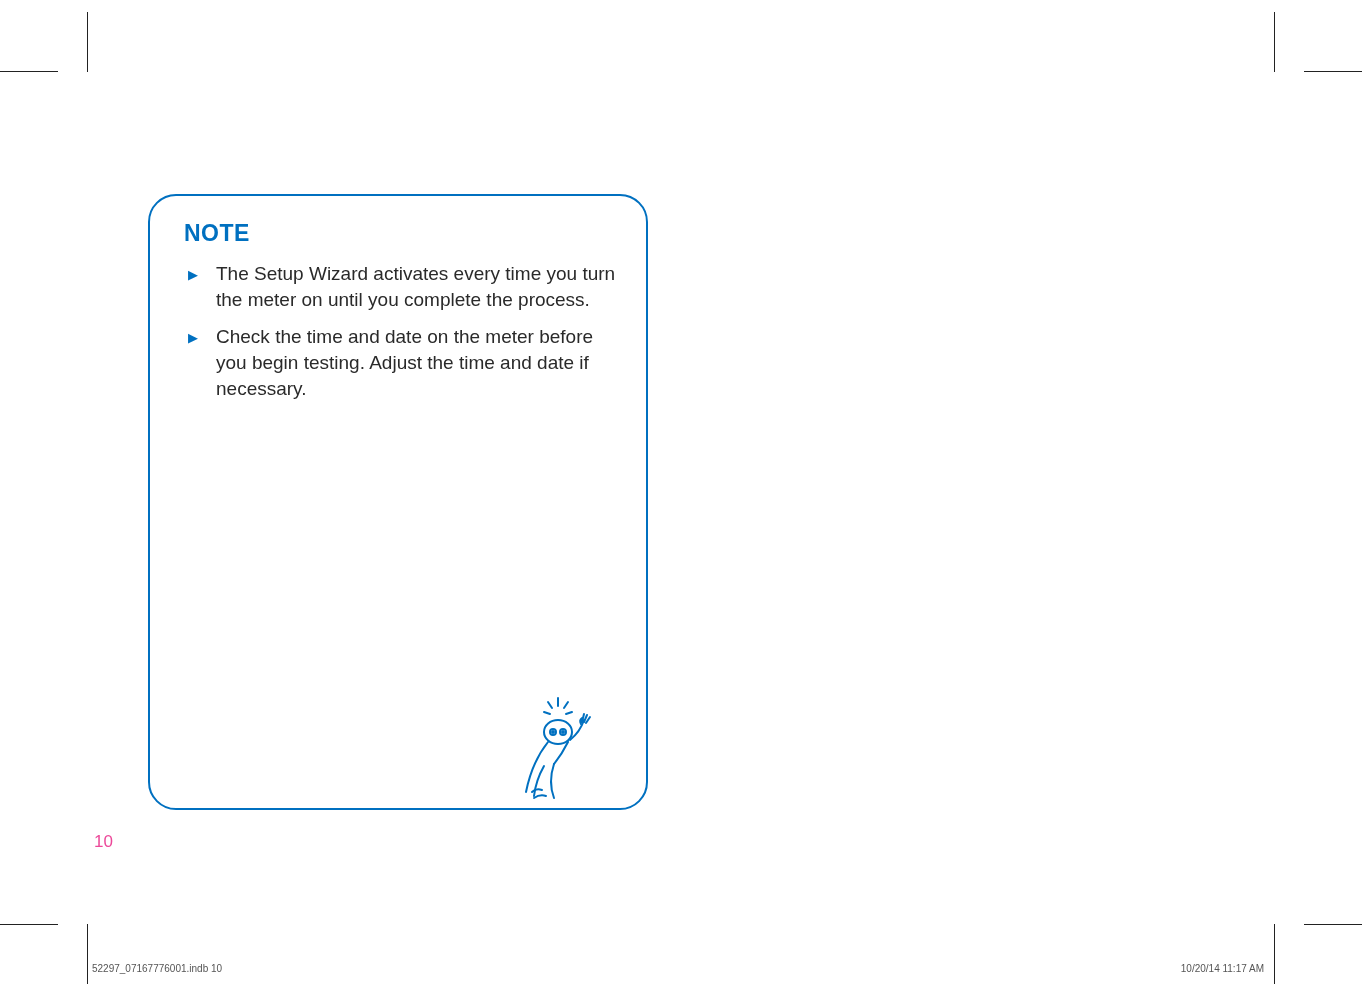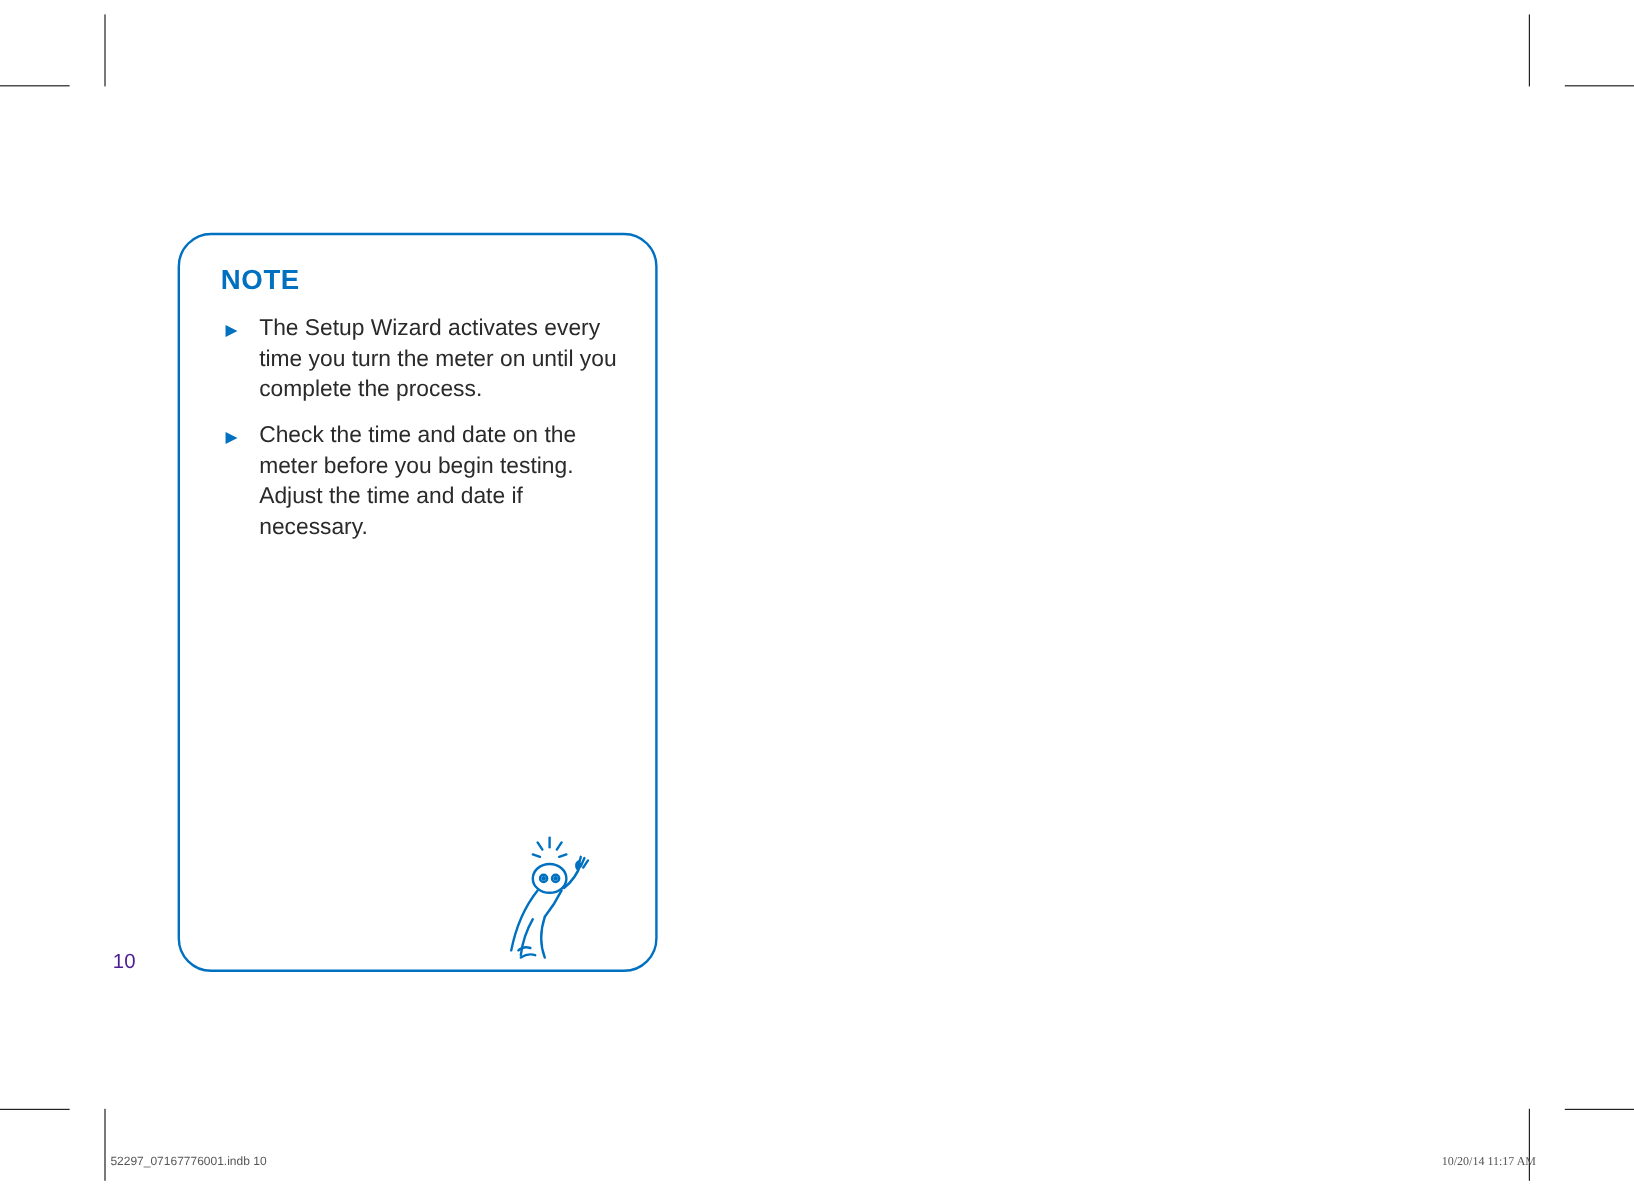--- a/index.html
+++ b/index.html
@@ -82,21 +82,21 @@
     position: absolute;
     top: 72px;
     left: 88px;
     right: 88px;
     bottom: 72px;
   }
   .note-box {
     position: absolute;
     top: 122px;
     left: 60px;
-    width: 400px;
+    width: 500px;
     height: 616px;
     border: 2.5px solid #0070c0;
     border-radius: 28px;
     padding: 24px 30px 20px 30px;
   }
   .note-title {
     color: #0070c0;
     font-weight: bold;
     font-size: 23px;
     margin-bottom: 14px;
@@ -119,46 +119,46 @@
   .bullet {
     color: #0070c0;
     font-size: 13px;
     margin-right: 18px;
     margin-top: 5px;
     flex-shrink: 0;
   }
   .page-number {
     position: absolute;
     left: 6px;
-    top: 720px;
+    top: 760px;
     font-size: 17px;
-    color: #4c1d95;
+    color: #ec4899;
   }
   .mascot {
     position: absolute;
     bottom: -4px;
     right: 42px;
     width: 90px;
     height: 120px;
   }
   .footer-left {
     position: absolute;
     bottom: 22px;
     left: 92px;
     font-size: 10px;
     color: #555;
     font-family: Arial, sans-serif;
   }
   .footer-right {
     position: absolute;
     bottom: 22px;
-    right: 82px;
+    right: 98px;
     font-size: 10px;
     color: #555;
-    font-family: Liberation Serif, serif;
+    font-family: Liberation Sans, sans-serif;
   }
 </style>
 </head>
 <body>
 
 <div class="crop-top-left"></div>
 <div class="crop-top-right"></div>
 <div class="crop-bottom-left"></div>
 <div class="crop-bottom-right"></div>
 

